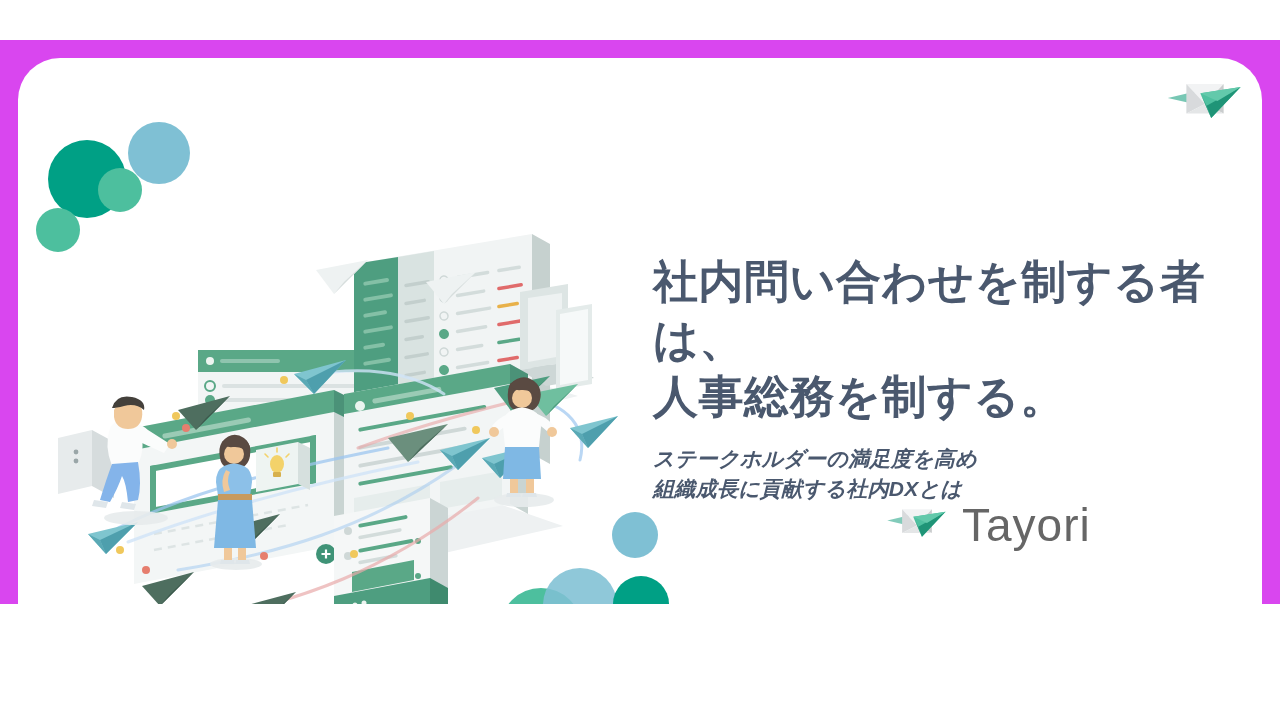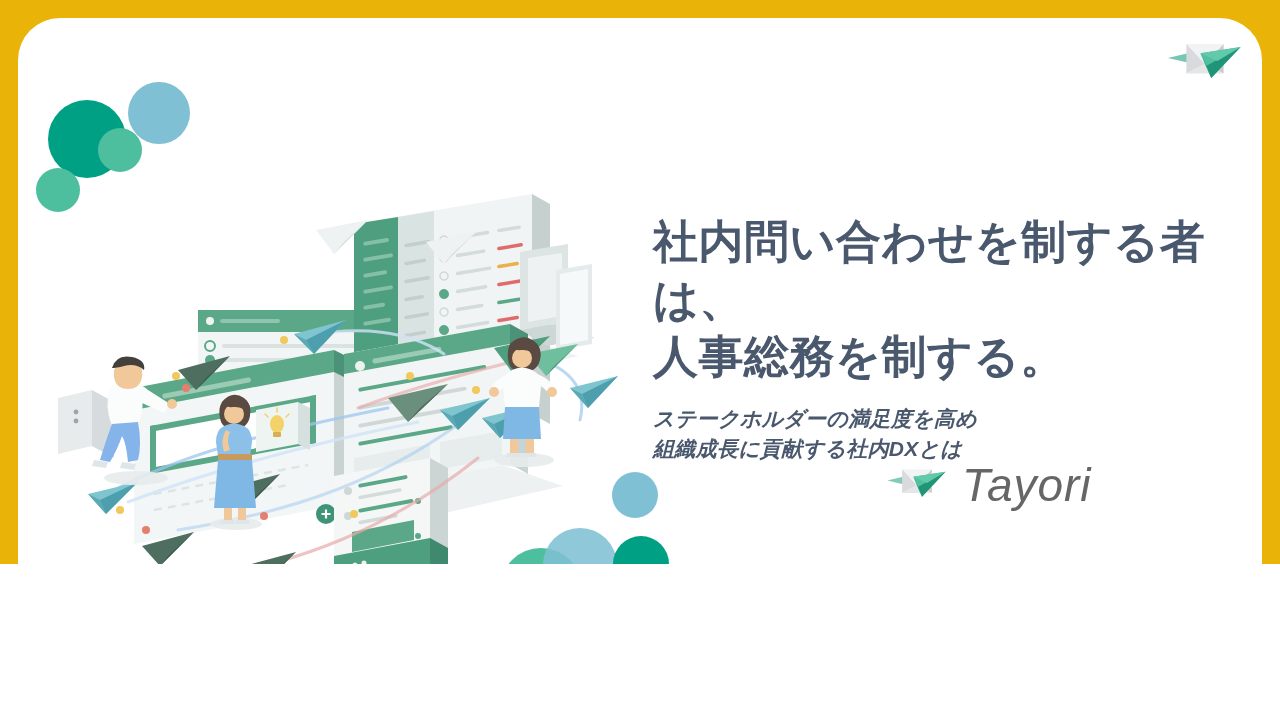--- a/index.html
+++ b/index.html
@@ -5,23 +5,24 @@
 <style>
   html, body {
     margin: 0;
     padding: 0;
     background: #ffffff;
   }
   #slide {
     position: relative;
     width: 1280px;
     height: 564px;
-    background: #eab308;
+    background: #d946ef;
     overflow: hidden;
     font-family: "Liberation Sans", "DejaVu Sans", sans-serif;
+    margin-top: 40px;
   }
   #card {
     position: absolute;
     left: 18px;
     top: 18px;
     width: 1244px;
     height: 684px;
     background: #ffffff;
     border-radius: 42px;
     overflow: hidden;
@@ -58,21 +59,20 @@
   }
 
   
   #logo-lockup {
     position: absolute;
     left: 868px;
     top: 440px;
     display: flex;
     align-items: center;
     gap: 14px;
-    font-style: italic;
   }
   #logo-wordmark {
     color: #666666;
     font-size: 46px;
     font-weight: 400;
     letter-spacing: 1px;
     line-height: 1;
   }
 
   

